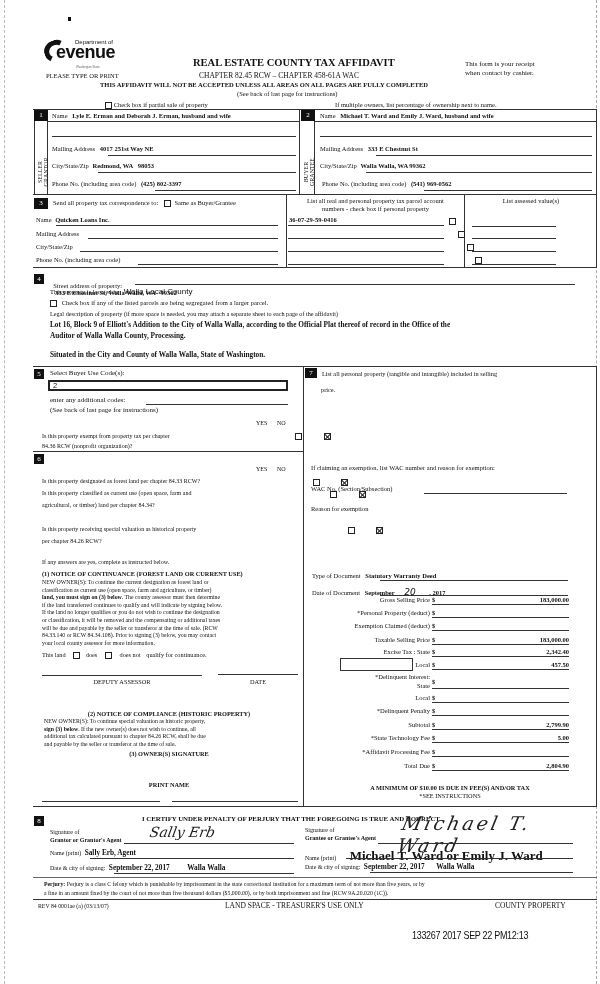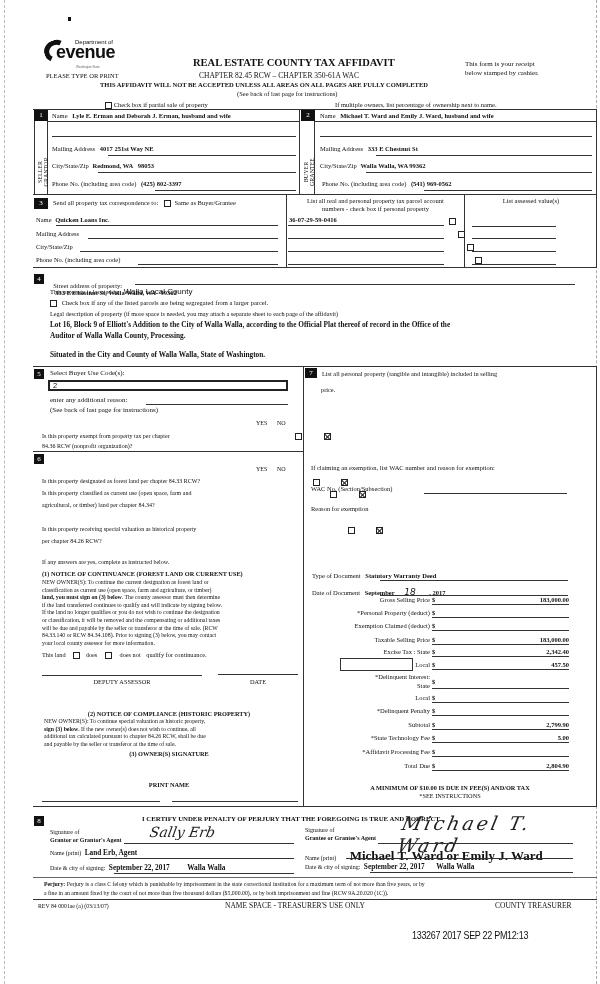--- a/index.html
+++ b/index.html
@@ -31,23 +31,23 @@
 
 
 <div class="abs" style="left:40px;top:37px;width:90px;height:34px;">
   <div class="abs" style="left:4px;top:3px;width:24px;height:22px;border-radius:50%;border:5px solid #111;border-right-color:transparent;border-bottom-color:transparent;transform:rotate(-20deg);"></div>
   <div class="abs sans" style="left:35px;top:2px;font-size:6px;">Department of</div>
   <div class="abs sans" style="left:16px;top:5px;font-size:18px;font-weight:bold;letter-spacing:-0.5px;">evenue</div>
   <div class="abs sans" style="left:36px;top:28px;font-size:3px;color:#666;">Washington State</div>
 </div>
 <div class="abs b" style="left:193px;top:57px;font-size:10.5px;">REAL ESTATE COUNTY TAX AFFIDAVIT</div>
 <div class="abs" style="left:46px;top:72px;font-size:6.5px;">PLEASE TYPE OR PRINT</div>
-<div class="abs" style="left:199px;top:71px;font-size:7.5px;">CHAPTER 82.45 RCW – CHAPTER 350-61A WAC</div>
+<div class="abs" style="left:199px;top:71px;font-size:7.5px;">CHAPTER 82.45 RCW – CHAPTER 458-61A WAC</div>
 <div class="abs" style="left:465px;top:60px;font-size:7px;">This form is your receipt</div>
-<div class="abs" style="left:465px;top:69px;font-size:7px;">below stamped by cashier.</div>
+<div class="abs" style="left:465px;top:69px;font-size:7px;">when contact by cashier.</div>
 <div class="abs b" style="left:100px;top:81px;font-size:6.5px;">THIS AFFIDAVIT WILL NOT BE ACCEPTED UNLESS ALL AREAS ON ALL PAGES ARE FULLY COMPLETED</div>
 <div class="abs" style="left:237px;top:90px;font-size:6.5px;">(See back of last page for instructions)</div>
 <div class="abs" style="left:105px;top:101px;font-size:6.5px;">
   <span class="cb"></span>
   <span>Check box if partial sale of property</span>
 </div>
 <div class="abs" style="left:335px;top:101px;font-size:6.5px;">If multiple owners, list percentage of ownership next to name.</div>
 
 
 <div class="abs box" style="left:33px;top:109px;width:564px;height:86px;border-width:1px 1px 1px 0;"></div>
@@ -179,21 +179,21 @@
 <div class="abs b" style="left:50px;top:350px;font-size:7.3px;">Situated in the City and County of Walla Walla, State of Washington.</div>
 
 
 <div class="abs box" style="left:33px;top:366px;width:564px;height:441px;border-width:1px 1px 1px 0;"></div>
 <div class="abs" style="left:303px;top:366px;width:1px;height:441px;background:#333;"></div>
 
 
 <div class="abs num" style="left:34px;top:369px;width:10px;height:10px;line-height:10px;">5</div>
 <div class="abs" style="left:50px;top:369px;font-size:7px;">Select Buyer Use Code(s):</div>
 <div class="abs sans" style="left:48px;top:380px;width:240px;height:11px;border:2px solid #222;font-size:7.5px;padding-left:3px;line-height:8px;">2</div>
-<div class="abs" style="left:50px;top:396px;font-size:7px;">enter any additional reason:</div>
+<div class="abs" style="left:50px;top:396px;font-size:7px;">enter any additional codes:</div>
 <div class="abs line" style="left:146px;top:404px;width:142px;"></div>
 <div class="abs" style="left:50px;top:406px;font-size:7px;">(See back of last page for instructions)</div>
 <div class="abs" style="left:256px;top:420px;font-size:6px;">YES</div>
 <div class="abs" style="left:277px;top:420px;font-size:6px;">NO</div>
 <div class="abs" style="left:42px;top:433px;font-size:6px;">Is this property exempt from property tax per chapter</div>
 <div class="abs" style="left:42px;top:443px;font-size:6px;">84.36 RCW (nonprofit organization)?</div>
 <span class="abs cb" style="left:260px;top:432px;"></span>
 <span class="abs cb x" style="left:280px;top:432px;"></span>
 
 
@@ -261,21 +261,21 @@
 <div class="abs" style="left:311px;top:505px;font-size:6.5px;">Reason for exemption</div>
 
 <div class="abs" style="left:312px;top:572px;font-size:6.5px;">
   <span>Type of Document</span>
   <span class="b" style="margin-left:3px;">Statutory Warranty Deed</span>
 </div>
 <div class="abs line" style="left:380px;top:580px;width:188px;"></div>
 <div class="abs" style="left:312px;top:587px;font-size:6.5px;white-space:nowrap;">
   <span>Date of Document</span>
   <span class="b" style="margin-left:3px;">September</span>
-  <span style="margin-left:8px;font-family:'DejaVu Sans',sans-serif;font-style:italic;font-size:9px;">18</span>
+  <span style="margin-left:8px;font-family:'DejaVu Sans',sans-serif;font-style:italic;font-size:9px;">20</span>
   <span class="b" style="margin-left:12px;">, 2017</span>
 </div>
 <div class="abs line" style="left:380px;top:595px;width:188px;"></div>
 
 
 <div class="abs" style="left:305px;top:596px;width:265px;font-size:6.5px;">
   <div class="abs right" style="left:0;top:0;width:125px;">Gross Selling Price</div>
   <div class="abs b" style="left:127px;top:0;">$</div>
   <div class="abs b right" style="left:140px;top:0;width:124px;">183,000.00</div>
   <div class="abs line" style="left:127px;top:8px;width:137px;"></div>
@@ -348,21 +348,21 @@
 
 <div class="abs num" style="left:34px;top:816px;width:10px;height:10px;line-height:10px;">8</div>
 <div class="abs b" style="left:142px;top:815px;font-size:6.8px;white-space:nowrap;">I CERTIFY UNDER PENALTY OF PERJURY THAT THE FOREGOING IS TRUE AND CORRECT.</div>
 
 <div class="abs" style="left:50px;top:829px;font-size:6px;">Signature of</div>
 <div class="abs b" style="left:50px;top:837px;font-size:6px;">Grantor or Grantor's Agent</div>
 <div class="abs" style="left:150px;top:824px;font-family:'DejaVu Serif',serif;font-style:italic;font-size:14px;color:#222;transform:skewX(-10deg);">Sally Erb</div>
 <div class="abs line" style="left:124px;top:843px;width:170px;"></div>
 <div class="abs" style="left:50px;top:848px;font-size:6px;white-space:nowrap;">
   <span>Name (print)</span>
-  <span class="b" style="font-size:7.3px;margin-left:2px;">Land Erb, Agent</span>
+  <span class="b" style="font-size:7.3px;margin-left:2px;">Sally Erb, Agent</span>
 </div>
 <div class="abs line" style="left:90px;top:858px;width:204px;"></div>
 <div class="abs" style="left:50px;top:863px;font-size:6px;white-space:nowrap;">
   <span>Date &amp; city of signing:</span>
   <span class="b" style="font-size:7.3px;margin-left:2px;">September 22, 2017</span>
   <span class="b" style="font-size:7.3px;margin-left:16px;">Walla Walla</span>
 </div>
 <div class="abs line" style="left:114px;top:873px;width:180px;"></div>
 
 <div class="abs" style="left:305px;top:827px;font-size:6px;">Signature of</div>
@@ -384,18 +384,18 @@
 <div class="abs" style="left:33px;top:877px;width:564px;height:1px;background:#666;"></div>
 
 
 <div class="abs" style="left:44px;top:881px;font-size:5.8px;white-space:nowrap;">
   <span class="b">Perjury:</span>
   <span>Perjury is a class C felony which is punishable by imprisonment in the state correctional institution for a maximum term of not more than five years, or by</span>
 </div>
 <div class="abs" style="left:44px;top:890px;font-size:5.8px;white-space:nowrap;">a fine in an amount fixed by the court of not more than five thousand dollars ($5,000.00), or by both imprisonment and fine (RCW 9A.20.020 (1C)).</div>
 <div class="abs" style="left:33px;top:899px;width:564px;height:1px;background:#333;"></div>
 <div class="abs" style="left:38px;top:903px;font-size:5.8px;">REV 84 0001ae (a) (03/13/07)</div>
-<div class="abs" style="left:225px;top:901px;font-size:7.5px;">NAME SPACE - TREASURER'S USE ONLY</div>
-<div class="abs" style="left:495px;top:901px;font-size:7.5px;">COUNTY TREASURER</div>
+<div class="abs" style="left:225px;top:901px;font-size:7.5px;">LAND SPACE - TREASURER'S USE ONLY</div>
+<div class="abs" style="left:495px;top:901px;font-size:7.5px;">COUNTY PROPERTY</div>
 <div class="abs sans" style="left:412px;top:930px;font-size:9px;letter-spacing:-0.3px;transform:scaleY(1.2);">133267 2017 SEP 22 PM12:13</div>
 
 
 
 
 </body></html>

